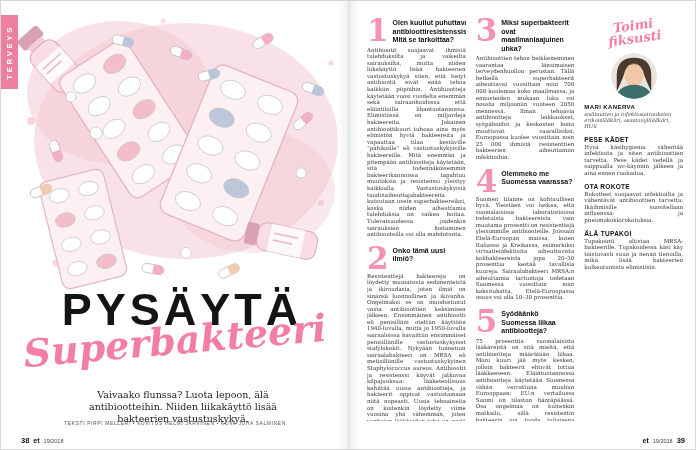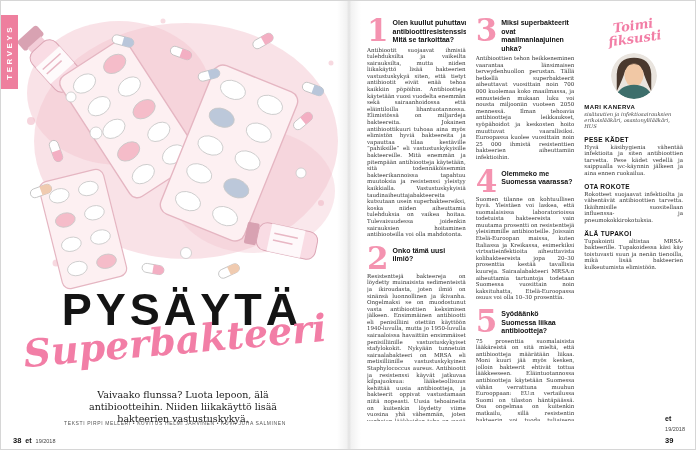--- a/index.html
+++ b/index.html
@@ -16,23 +16,23 @@
   .terveys-tab span{writing-mode:vertical-rl;transform:rotate(180deg);font-size:8px;font-weight:bold;letter-spacing:2.5px;}
   .title-black{position:absolute;top:276px;left:0;width:348px;margin:7px;text-align:center;z-index:4;
     font-size:45px;font-weight:800;letter-spacing:4px;color:#141414;}
   .title-script{position:absolute;top:318px;left:0;width:348px;text-align:center;z-index:4;
     font-family:"DejaVu Serif",serif;font-style:italic;font-weight:bold;font-size:38px;line-height:44px;
     color:#f27ea6;transform:rotate(-5deg);}
   .standfirst{position:absolute;top:380px;left:62px;width:224px;margin:8px;text-align:center;z-index:4;
     font-family:"DejaVu Serif",serif;font-size:9.5px;line-height:12px;color:#222;}
   .byline{position:absolute;top:419px;left:24px;width:300px;margin:0;text-align:center;
     font-size:5px;letter-spacing:.6px;color:#555;text-transform:uppercase;}
-  .footer{position:absolute;bottom:6px;font-size:6px;color:#333;display:flex;gap:4px;align-items:baseline;}
+  .footer{position:absolute;bottom:6px;font-size:6px;color:#333;display:flex;gap:4px;align-items:baseline;margin-left:8px;}
   .footer-left{left:12px;}
-  .footer-right{right:12px;flex-direction:column;}
+  .footer-right{right:12px;}
   .pagenum{font-weight:bold;font-size:7.5px;color:#111;}
   .brand{font-weight:800;font-size:7px;color:#111;}
   .issue{font-size:5.5px;color:#444;}
 
   
   .page-right{position:absolute;left:348px;top:0;width:348px;height:450px;padding:16px 14px 18px 18px;box-sizing:border-box;}
   .cols{display:flex;gap:10px;height:404px;overflow:hidden;}
   .col{flex:1;min-width:0;overflow:hidden;}
   .qa-head{display:flex;gap:4px;align-items:flex-start;margin-bottom:2px;}
   .num{font-family:"DejaVu Serif",serif;font-weight:bold;font-size:31px;line-height:26px;color:#f493b0;flex:0 0 auto;}

